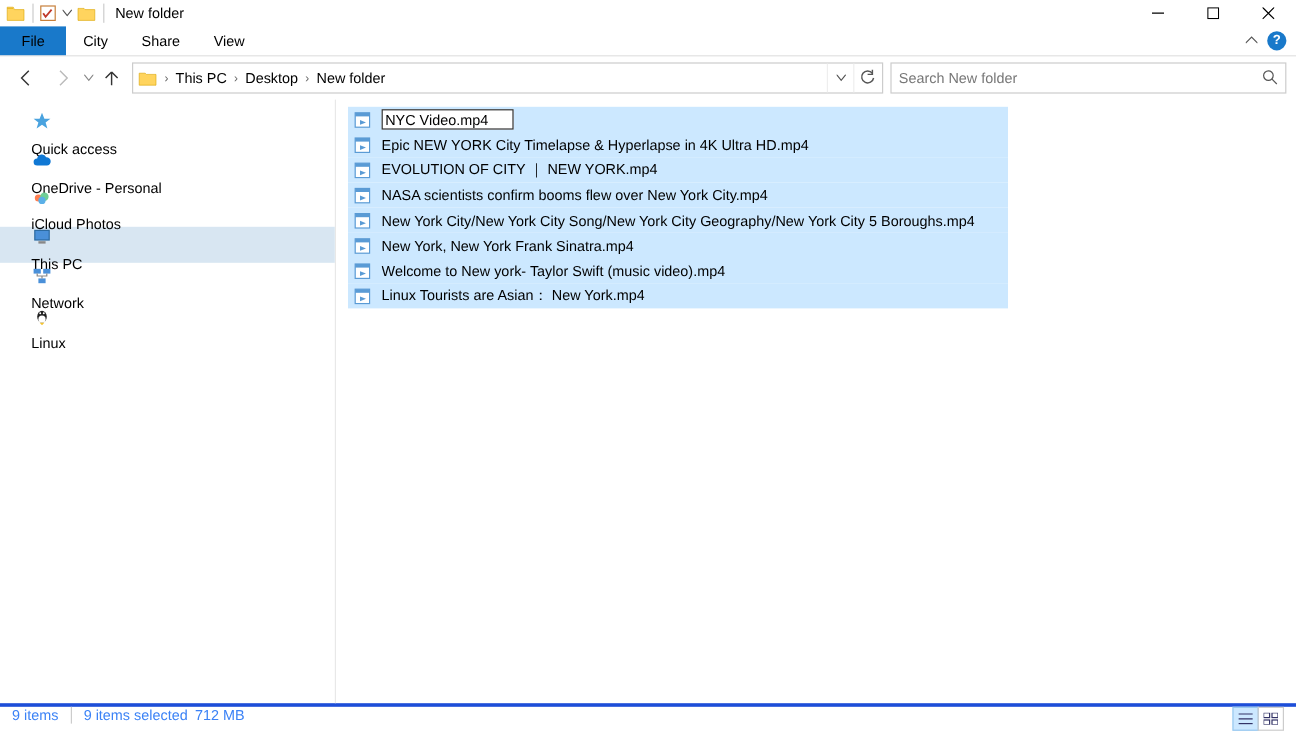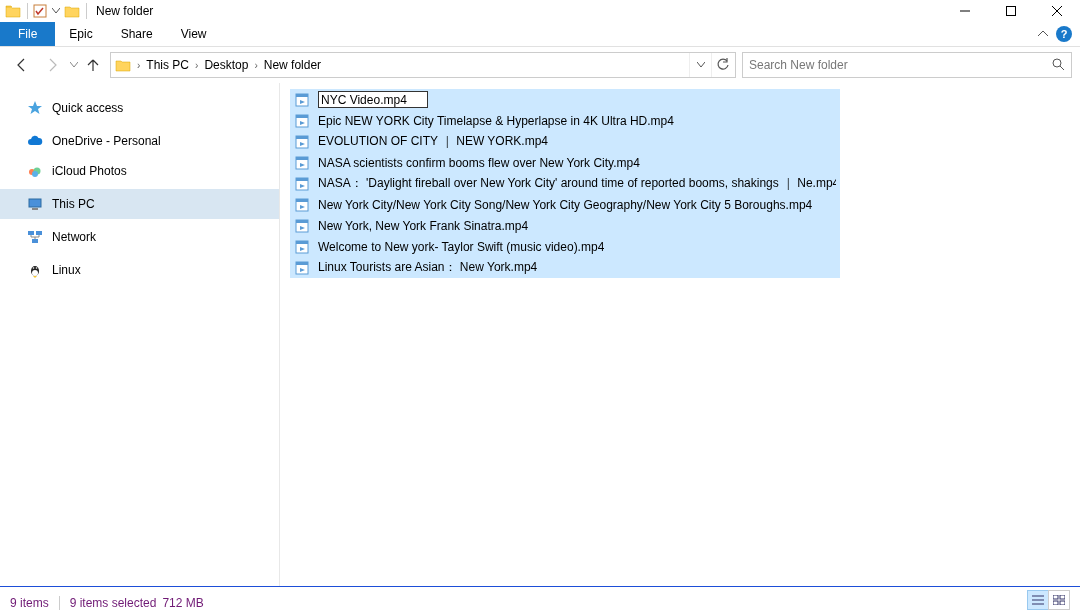--- a/index.html
+++ b/index.html
@@ -10,21 +10,21 @@
   .titlebar-left { display: flex; align-items: center; gap: 0; padding-left: 4px; }
   .tb-icon { width: 18px; height: 18px; display: flex; align-items: center; justify-content: center; margin-right: 2px; }
   .sep { width: 1px; height: 16px; background: #ccc; margin: 0 3px; }
   .titlebar-title { margin-left: 6px; font-size: 12px; }
   .titlebar-right { margin-left: auto; display: flex; }
   .win-btn { width: 46px; height: 22px; display: flex; align-items: center; justify-content: center; }
 
   
   .ribbon-tabs { height: 25px; display: flex; align-items: stretch; border-bottom: 1px solid #e1e1e1; }
   .ribbon-tab { padding: 0 14px; display: flex; align-items: center; font-size: 12px; cursor: default; }
-  .ribbon-tab.file { background: #1979ca; color: #ffffff; padding: 0 18px; }
+  .ribbon-tab.file { background: #1979ca; color: #000000; padding: 0 18px; }
   .ribbon-right { margin-left: auto; display: flex; align-items: center; padding-right: 8px; gap: 8px; }
   .help-icon { width: 16px; height: 16px; border-radius: 50%; background: #1979ca; color: #fff; display:flex; align-items:center; justify-content:center; font-size:11px; font-weight:bold;}
 
   
   .navrow { height: 36px; display: flex; align-items: center; padding: 4px 8px; gap: 2px; }
   .nav-arrow { width: 28px; height: 28px; display: flex; align-items:center; justify-content:center; color:#555; }
   .nav-arrow.disabled { color: #bbb; }
   .nav-up { width: 22px; height:28px; display:flex; align-items:center; justify-content:center; color:#555;}
   .addressbar { flex: 1; height: 26px; border: 1px solid #ccc; display: flex; align-items: center; padding: 0 2px; margin: 0 4px; position: relative; }
   .addr-icon { width: 20px; height: 20px; display:flex; align-items:center; justify-content:center; }
@@ -32,34 +32,34 @@
   .crumb { padding: 0 2px; }
   .addr-right { margin-left: auto; display: flex; align-items: center; }
   .addr-btn { width: 22px; height: 24px; display:flex; align-items:center; justify-content:center; color:#555; border-left: 1px solid #eee;}
   .searchbox { width: 330px; height: 26px; border: 1px solid #ccc; display: flex; align-items: center; padding: 0 6px; color: #777; }
   .searchbox .mag { margin-left: auto; color:#555; }
 
   
   .body { display: flex; height: calc(610px - 22px - 25px - 36px - 24px); }
   .sidebar { width: 280px; border-right: 1px solid #e8e8e8; padding-top: 10px; }
   .side-group { margin-bottom: 12px; }
-  .side-item { height: 30px; display:flex; align-items:center; padding-left: 26px; gap: 8px; }
+  .side-item { height: 30px; display:flex; padding-left: 26px; gap: 8px; flex-direction: column; }
   .side-item.selected { background: #d8e6f2; }
   .side-icon { width: 18px; height: 18px; display:flex; align-items:center; justify-content:center; }
 
   .content { flex: 1; padding: 6px 10px; }
   .filelist { width: 550px; }
   .file-item { height: 21px; display:flex; align-items:center; background: #cce8ff; margin-bottom: 0; padding: 0 4px; gap: 8px; }
   .file-item + .file-item { }
   .file-icon { width: 16px; height: 16px; display:flex; align-items:center; justify-content:center; flex-shrink:0; }
   .file-name { white-space: nowrap; overflow: hidden; text-overflow: clip; }
   .file-item.renaming .file-name { border: 1px solid #333; background: #fff; padding: 0 2px; height: 17px; line-height:16px; min-width: 110px; }
 
   
-  .statusbar { height: 24px; border-top: 1px solid #1d4ed8; display:flex; align-items:flex-end; padding: 0 10px; font-size: 12px; color:#701a75; }
+  .statusbar { height: 24px; border-top: 3px solid #1d4ed8; display:flex; align-items:flex-start; padding: 0 10px; font-size: 12px; color:#3b82f6; }
   .status-sep { width:1px; height:14px; background:#ccc; margin: 0 10px; }
   .view-toggles { margin-left:auto; display:flex; gap:0; }
   .vt { width: 22px; height: 20px; border: 1px solid #ccc; display:flex; align-items:center; justify-content:center; margin-left:-1px; }
   .vt.active { background:#cce8ff; border-color:#99c9ef; }
 
   
   .folder-svg { fill: #ffd45e; stroke:#d9a400; stroke-width:0.5; }
 </style>
 </head>
 <body>
@@ -108,21 +108,21 @@
         </svg>
     </div>
   </div>
 </div>
 
 <div class="ribbon-tabs">
   <div class="ribbon-tab file">
       <span>File</span>
     </div>
   <div class="ribbon-tab">
-      <span>Epic</span>
+      <span>City</span>
     </div>
   <div class="ribbon-tab">
       <span>Share</span>
     </div>
   <div class="ribbon-tab">
       <span>View</span>
     </div>
   <div class="ribbon-right">
     <span>
       <svg width="10" height="8" viewBox="0 0 10 8">
@@ -301,30 +301,20 @@
           <span class="file-name">NASA scientists confirm booms flew over New York City.mp4</span>
         </div>
         <div class="file-item">
           <span class="file-icon">
             <svg width="14" height="14" viewBox="0 0 14 14">
               <rect x="1" y="1" width="12" height="12" fill="#fff" stroke="#5a9bd5"></rect>
               <rect x="1" y="1" width="12" height="3" fill="#5a9bd5"></rect>
               <path d="M5 7 L10 9 L5 11 Z" fill="#5a9bd5"></path>
             </svg>
           </span>
-          <span class="file-name">NASA： 'Daylight fireball over New York City' around time of reported booms, shakings ｜ Ne.mp4</span>
-        </div>
-        <div class="file-item">
-          <span class="file-icon">
-            <svg width="14" height="14" viewBox="0 0 14 14">
-              <rect x="1" y="1" width="12" height="12" fill="#fff" stroke="#5a9bd5"></rect>
-              <rect x="1" y="1" width="12" height="3" fill="#5a9bd5"></rect>
-              <path d="M5 7 L10 9 L5 11 Z" fill="#5a9bd5"></path>
-            </svg>
-          </span>
           <span class="file-name">New York City/New York City Song/New York City Geography/New York City 5 Boroughs.mp4</span>
         </div>
         <div class="file-item">
           <span class="file-icon">
             <svg width="14" height="14" viewBox="0 0 14 14">
               <rect x="1" y="1" width="12" height="12" fill="#fff" stroke="#5a9bd5"></rect>
               <rect x="1" y="1" width="12" height="3" fill="#5a9bd5"></rect>
               <path d="M5 7 L10 9 L5 11 Z" fill="#5a9bd5"></path>
             </svg>
           </span>

